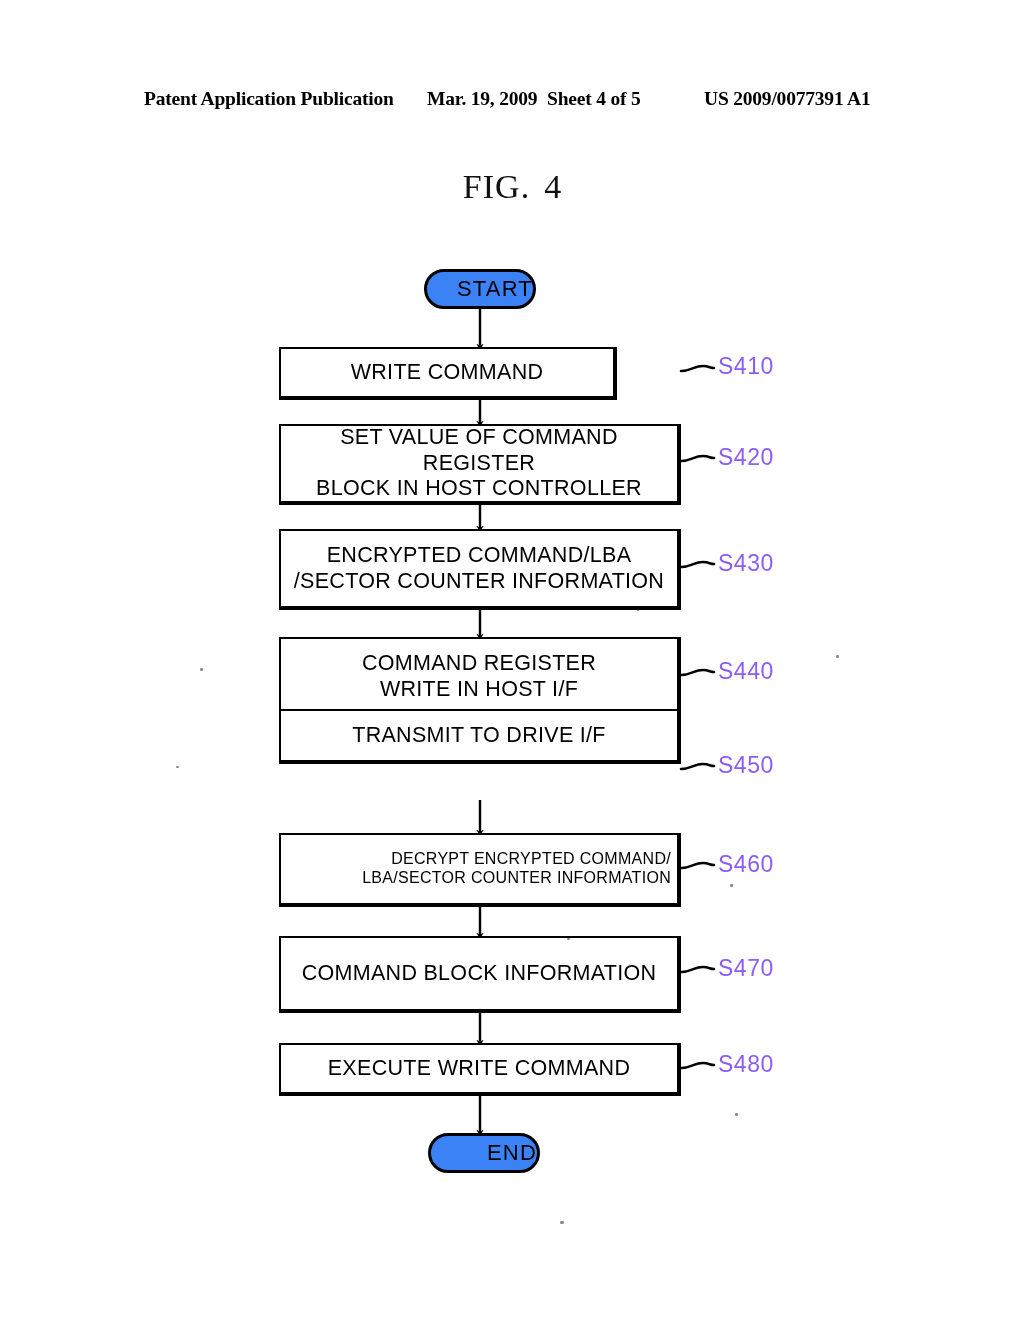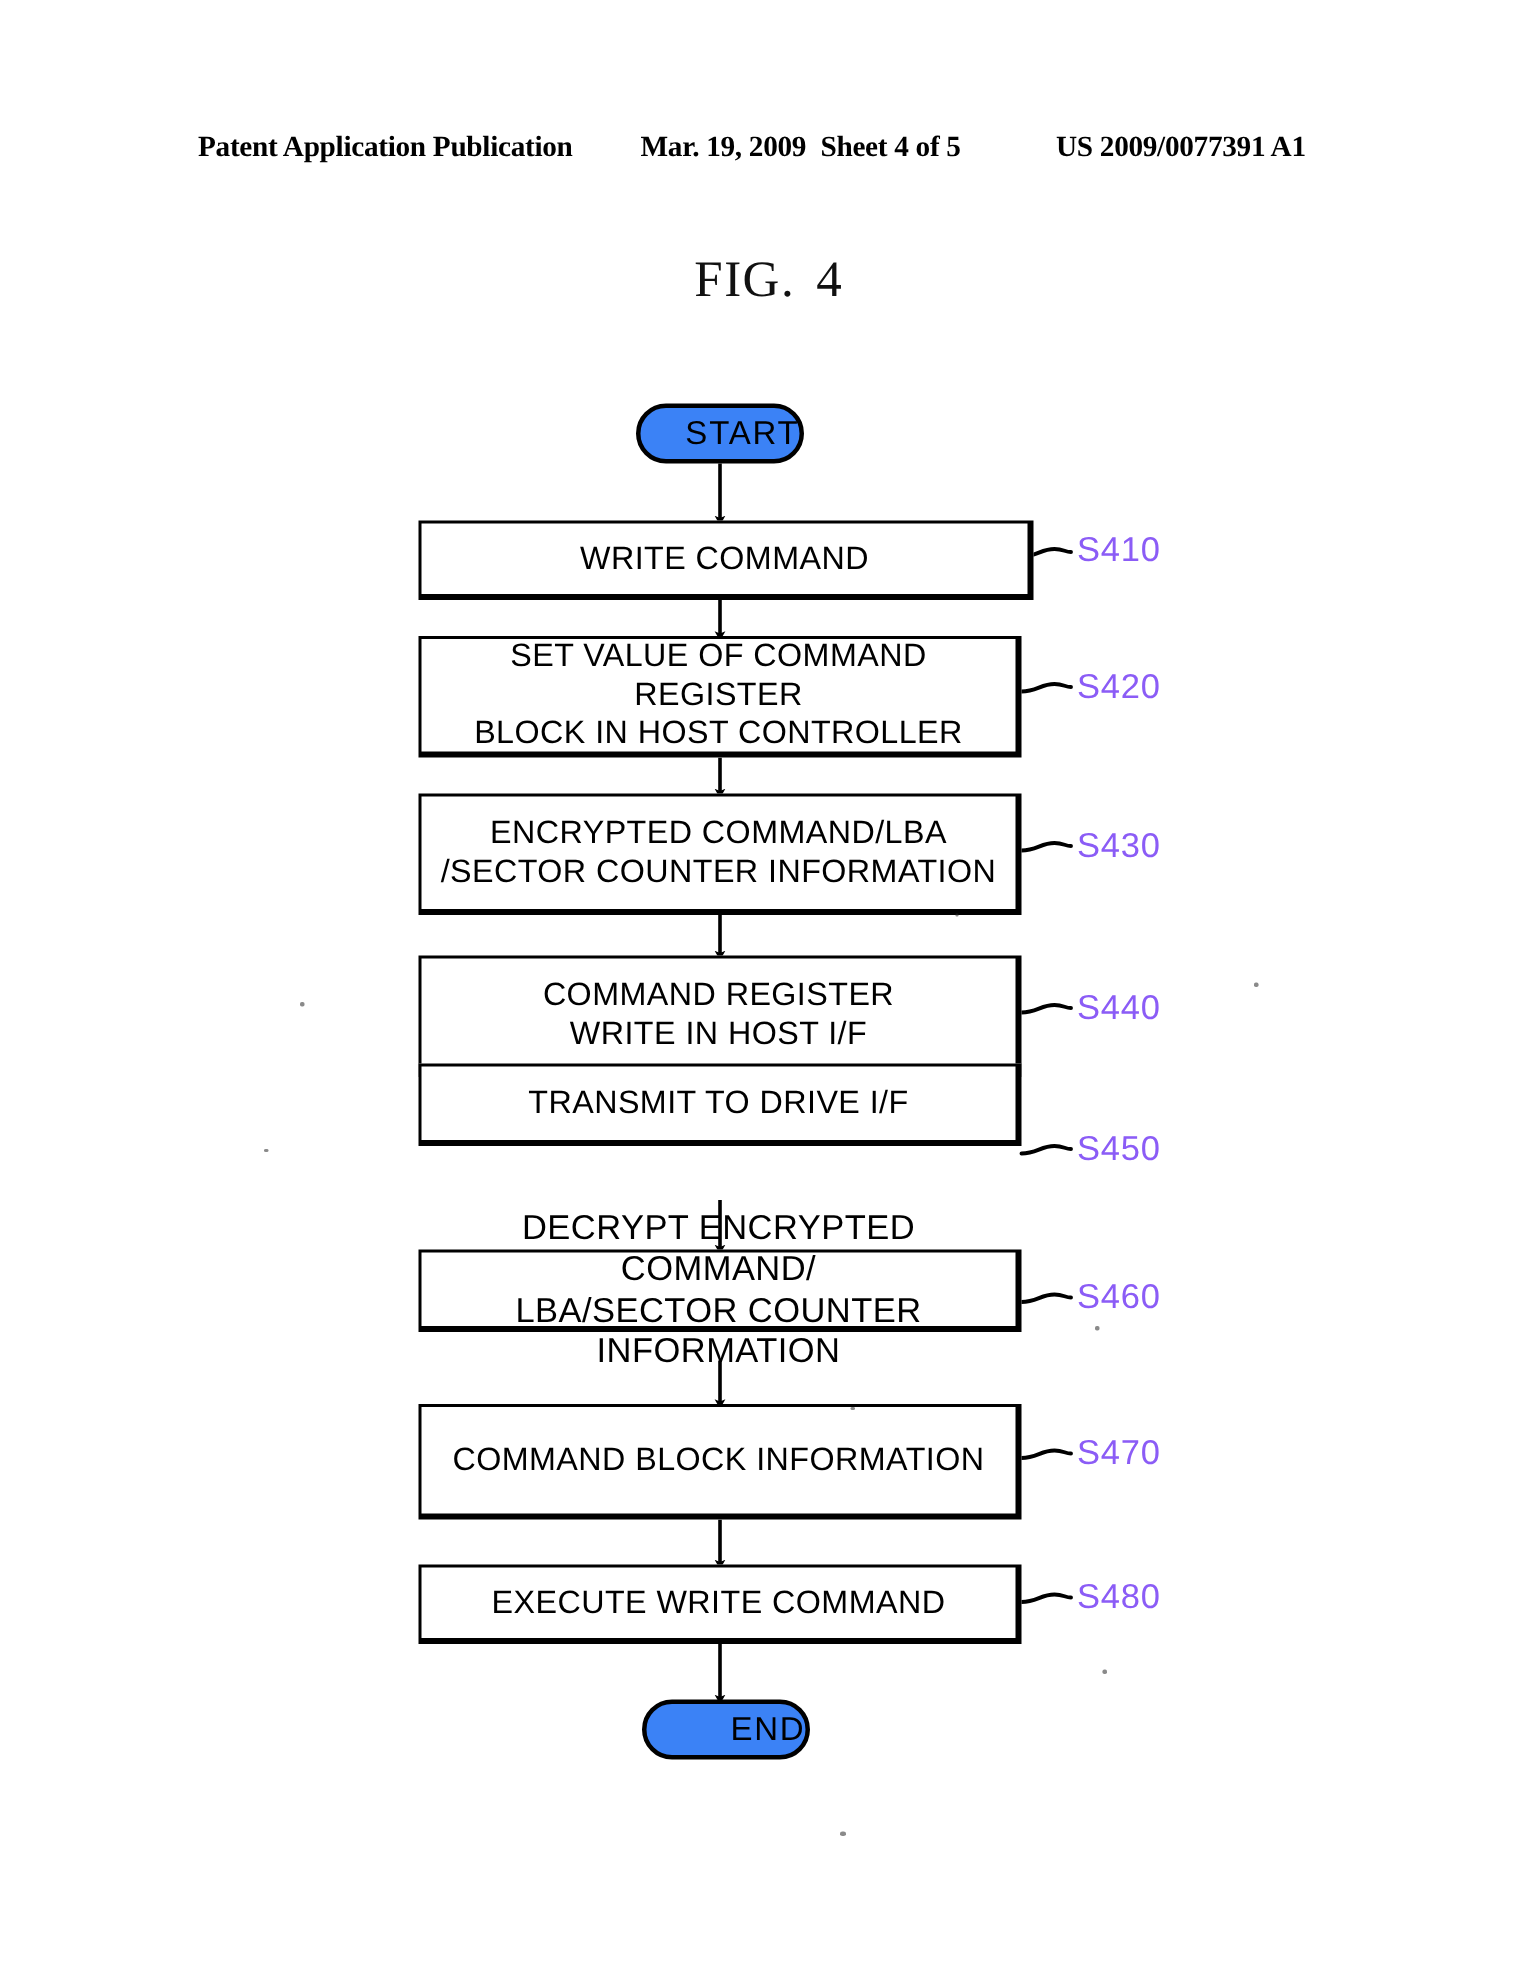--- a/index.html
+++ b/index.html
@@ -26,21 +26,21 @@
     width: 760px;
     height: 26px;
     font-family: "Liberation Serif", serif;
     font-weight: bold;
     font-size: 19.5px;
     letter-spacing: -0.2px;
     white-space: nowrap;
     display: flex;
     align-items: baseline;
   }
-  .hdr-pub    { position: absolute; left: 0px;   }
+  .hdr-pub    { position: absolute; left: 12px;   }
   .hdr-date   { position: absolute; left: 295px; }
   .hdr-sheet  { position: absolute; left: 415px; }
   .hdr-patno  { position: absolute; left: 572px; }
 
   
   .fig-title {
     position: absolute;
     top: 168px;
     left: 0;
     width: 1024px;
@@ -160,21 +160,21 @@
 </svg>
 
 <div class="terminator" style="left:424px; top:269px; width:112px; height:40px;">
   <span>START</span>
 </div>
 
 <div class="terminator" style="left:428px; top:1133px; width:112px; height:40px;">
   <span>END</span>
 </div>
 
-<div class="pbox" style="left:279px; top:347px; width:410px; height:53px;">
+<div class="pbox" style="left:279px; top:347px; width:338px; height:53px;">
   <span>WRITE COMMAND</span>
 </div>
 
 <div class="pbox" style="left:279px; top:424px; width:402px; height:81px;">
   <span>
       <span style="display: block;">SET VALUE OF COMMAND REGISTER</span>
       <span style="display: block;">BLOCK IN HOST CONTROLLER</span>
     </span>
 </div>
 
@@ -189,21 +189,21 @@
   <span>
       <span style="display: block;">COMMAND REGISTER</span>
       <span style="display: block;">WRITE IN HOST I/F</span>
     </span>
 </div>
 
 <div class="pbox" style="left:279px; top:709px; width:402px; height:55px;">
   <span>TRANSMIT TO DRIVE I/F</span>
 </div>
 
-<div class="pbox" style="left:279px; top:833px; width:402px; height:55px; font-size:23px;">
+<div class="pbox" style="left:279px; top:833px; width:402px; height:74px; font-size:16px;text-align:right;">
   <span>
       <span style="display: block;">DECRYPT ENCRYPTED COMMAND/</span>
       <span style="display: block;">LBA/SECTOR COUNTER INFORMATION</span>
     </span>
 </div>
 
 <div class="pbox" style="left:279px; top:936px; width:402px; height:77px;">
   <span>
       <span style="display: block;">COMMAND BLOCK INFORMATION</span>
     </span>

